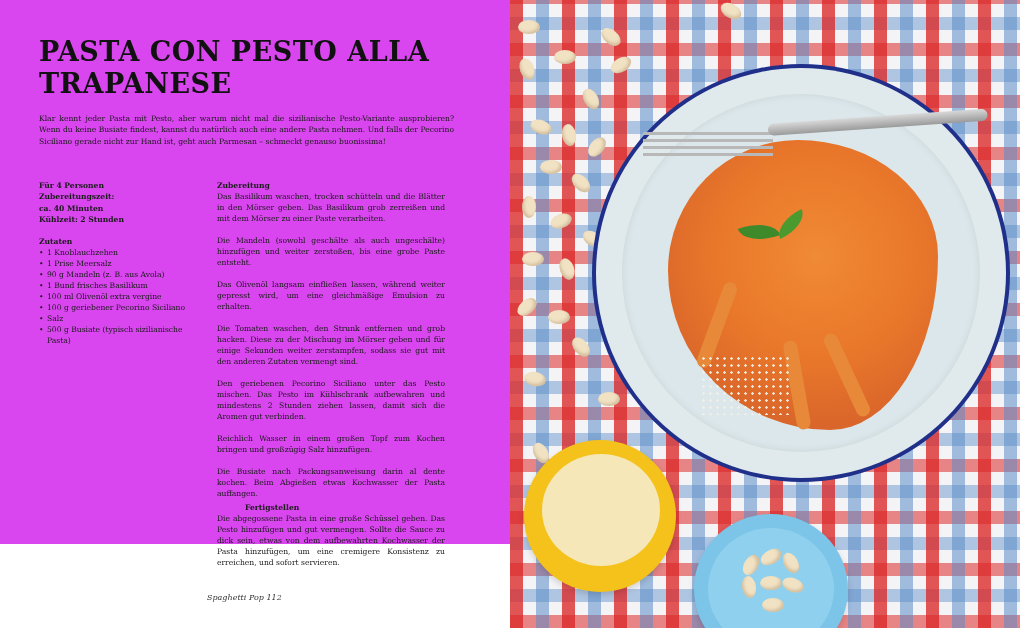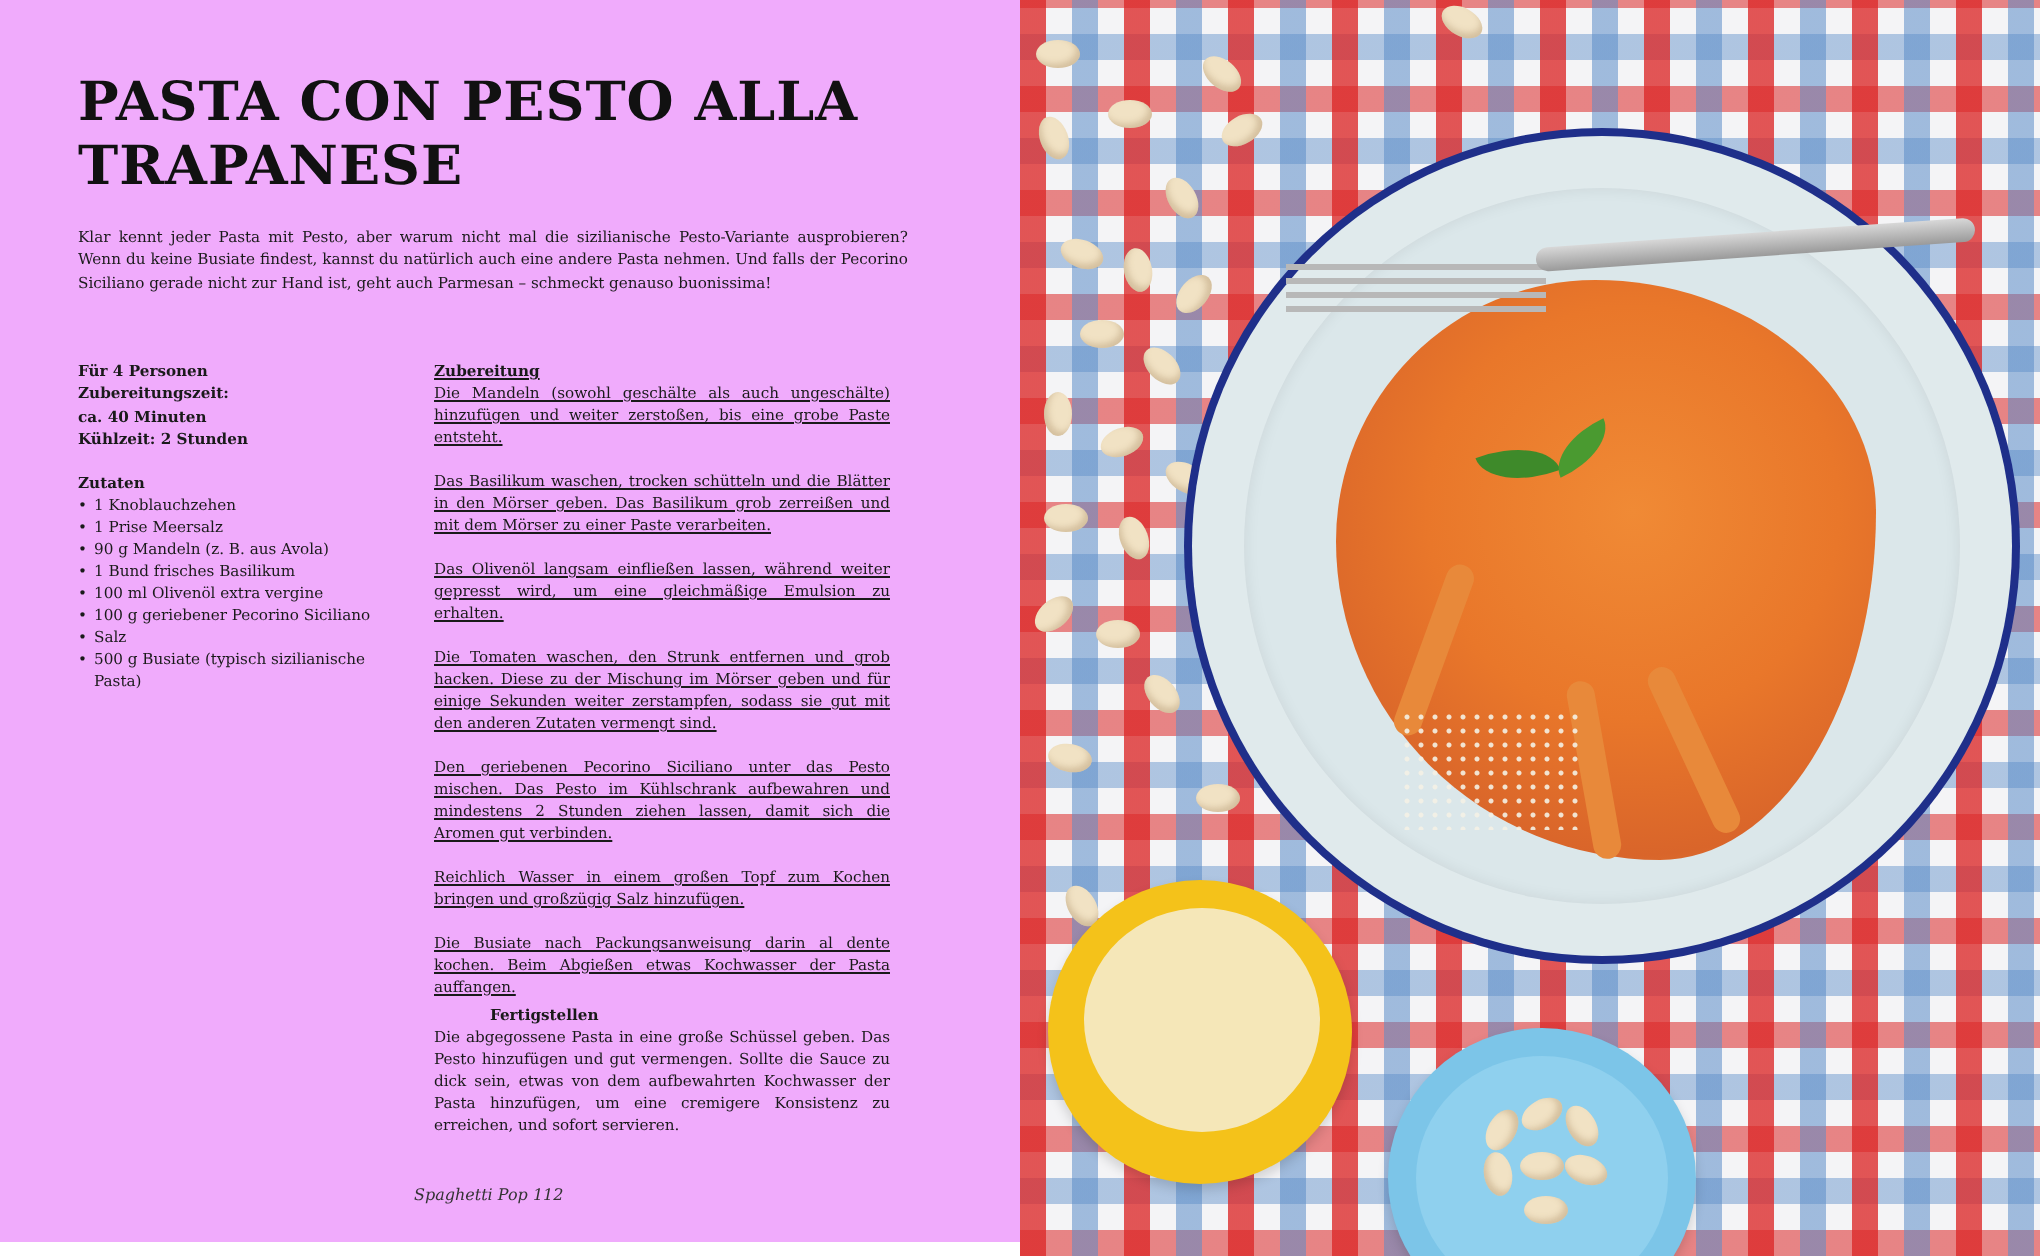--- a/index.html
+++ b/index.html
@@ -1,26 +1,26 @@
 <!DOCTYPE html>
 <html><head>
 <meta charset="utf-8">
 <style>
   html, body { margin:0; padding:0; }
   body { width:1020px; height:628px; position:relative; background:#ffffff; overflow:hidden; font-family:"DejaVu Serif", serif; color:#1a1a1a; }
-  .left-page { position:absolute; left:0; top:0; width:510px; height:621px; background:#f0abfc;padding-left:32px; }
+  .left-page { position:absolute; left:0; top:0; width:510px; height:544px; background:#d946ef;padding-left:32px; }
   .title { position:absolute; left:39px; top:36px; width:440px; margin:0; font-family:"DejaVu Serif", serif; font-weight:bold; font-size:27px; line-height:32px; letter-spacing:0.5px; color:#111; }
   .intro { position:absolute; left:39px; top:113px; width:415px; margin:0; font-size:7.6px; line-height:11.3px; text-align:justify; }
   .meta { position:absolute; left:39px; top:180px; width:160px; font-size:7.6px; line-height:11.3px; font-weight:bold; }
   .meta div { margin:0; }
   .ing-head { position:absolute; left:39px; top:236px; font-size:7.6px; line-height:11.3px; font-weight:bold; }
   .ing-list { position:absolute; left:39px; top:247px; width:150px; margin:0; padding:0; list-style:none; font-size:7.6px; line-height:11px; }
   .ing-list li { position:relative; padding-left:8px; }
   .ing-list li::before { content:"•"; position:absolute; left:0; top:0; }
-  .prep { position:absolute; left:217px; top:180px; width:228px; font-size:7.6px; line-height:11px;text-decoration:underline; }
+  .prep { position:absolute; left:217px; top:180px; width:228px; font-size:7.6px; line-height:11px; }
   .prep .h { font-weight:bold; }
   .prep p { margin:0 0 11px 0; text-align:justify; }
   .finish { position:absolute; left:217px; top:502px; width:228px; font-size:7.6px; line-height:11px; }
   .finish .h { font-weight:bold;margin-left:28px; }
   .finish p { margin:0; text-align:justify; }
   .footer { position:absolute; left:207px; top:593px; font-size:8px; font-style:italic; color:#333; }
 
   .photo { position:absolute; left:510px; top:0; width:510px; height:628px; overflow:hidden;
     background-color:#f4f4f6;
     background-image:
@@ -65,22 +65,22 @@
     <li>90 g Mandeln (z. B. aus Avola)</li>
     <li>1 Bund frisches Basilikum</li>
     <li>100 ml Olivenöl extra vergine</li>
     <li>100 g geriebener Pecorino Siciliano</li>
     <li>Salz</li>
     <li>500 g Busiate (typisch sizilianische Pasta)</li>
   </ul>
 
   <div class="prep">
     <div class="h">Zubereitung</div>
+    <p>Das Basilikum waschen, trocken schütteln und die Blätter in den Mörser geben. Das Basilikum grob zerreißen und mit dem Mörser zu einer Paste verarbeiten.</p>
     <p>Die Mandeln (sowohl geschälte als auch ungeschälte) hinzufügen und weiter zerstoßen, bis eine grobe Paste entsteht.</p>
-    <p>Das Basilikum waschen, trocken schütteln und die Blätter in den Mörser geben. Das Basilikum grob zerreißen und mit dem Mörser zu einer Paste verarbeiten.</p>
     <p>Das Olivenöl langsam einfließen lassen, während weiter gepresst wird, um eine gleichmäßige Emulsion zu erhalten.</p>
     <p>Die Tomaten waschen, den Strunk entfernen und grob hacken. Diese zu der Mischung im Mörser geben und für einige Sekunden weiter zerstampfen, sodass sie gut mit den anderen Zutaten vermengt sind.</p>
     <p>Den geriebenen Pecorino Siciliano unter das Pesto mischen. Das Pesto im Kühlschrank aufbewahren und mindestens 2 Stunden ziehen lassen, damit sich die Aromen gut verbinden.</p>
     <p>Reichlich Wasser in einem großen Topf zum Kochen bringen und großzügig Salz hinzufügen.</p>
     <p>Die Busiate nach Packungsanweisung darin al dente kochen. Beim Abgießen etwas Kochwasser der Pasta auffangen.</p>
   </div>
 
   <div class="finish">
     <div class="h">Fertigstellen</div>
     <p>Die abgegossene Pasta in eine große Schüssel geben. Das Pesto hinzufügen und gut vermengen. Sollte die Sauce zu dick sein, etwas von dem aufbewahrten Kochwasser der Pasta hinzufügen, um eine cremigere Konsistenz zu erreichen, und sofort servieren.</p>

